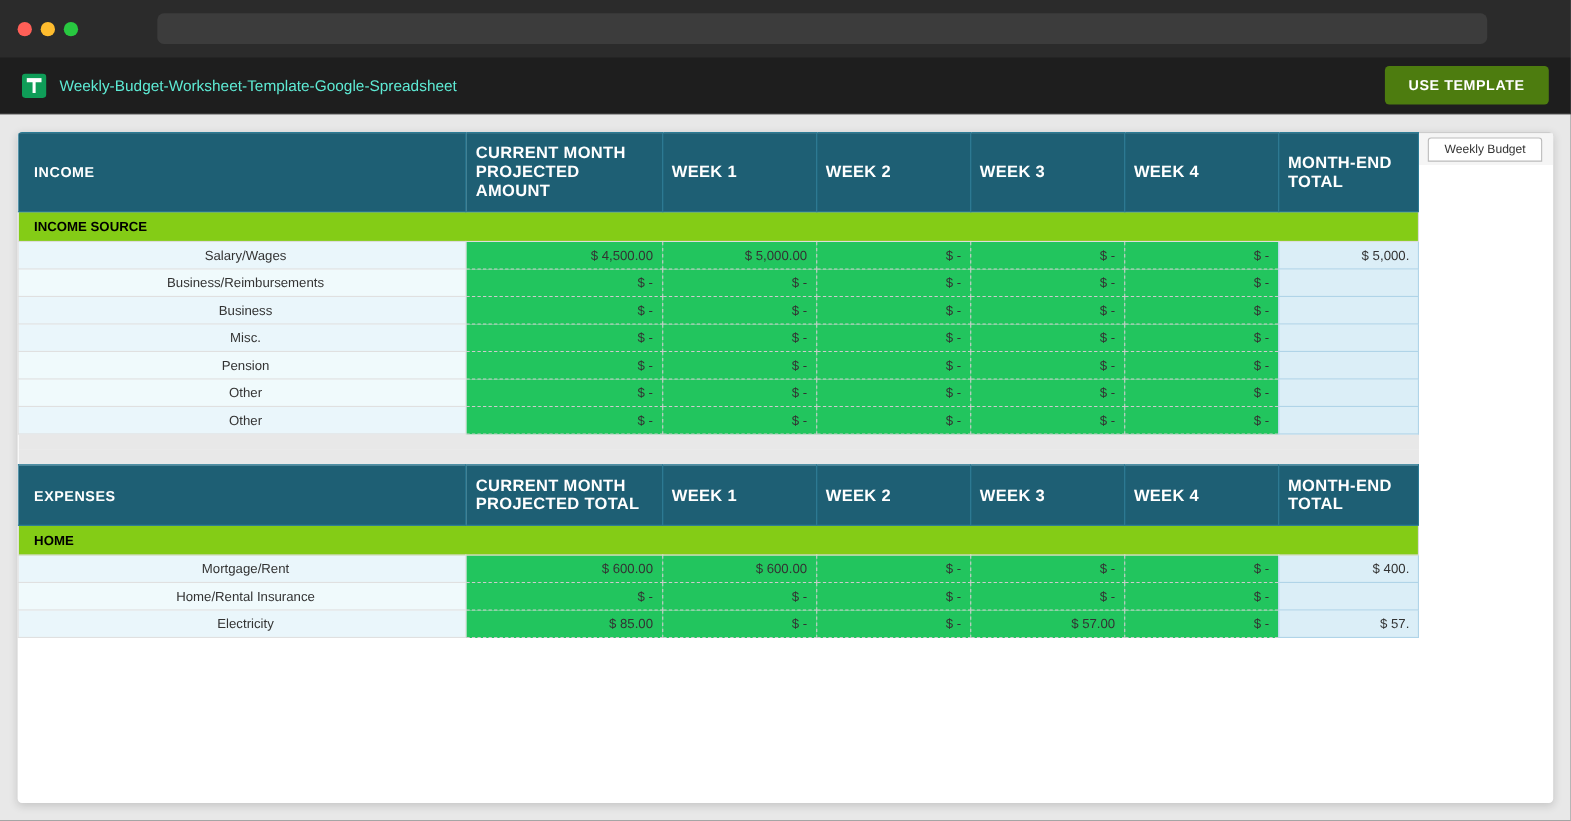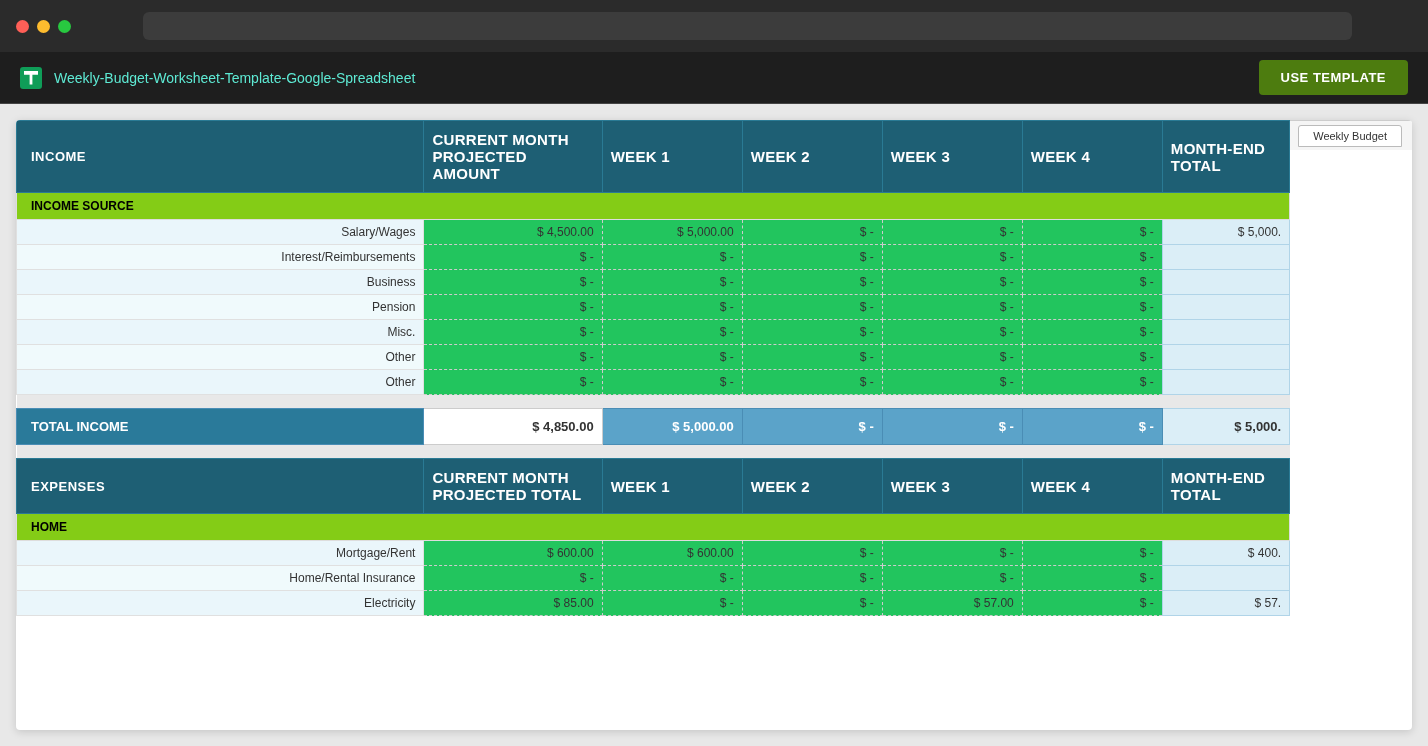--- a/index.html
+++ b/index.html
@@ -154,21 +154,21 @@
 
     
     .data-row td {
       padding: 5px 8px;
       border: 1px solid #e0e0e0;
       text-align: right;
       color: #333;
       font-size: 12px;
     }
     .data-row td.label-col {
-      text-align: right;
+      text-align: center;
       padding-left: 14px;
       background: #eaf6fb;
     }
     .data-row.alt td.label-col {
       background: #f0fafc;
     }
 
     .data-row td.value-cell {
       background: #22c55e;
       border: 1px dashed #ccc;
@@ -295,55 +295,55 @@
           <tr class="data-row">
             <td class="label-col">Salary/Wages</td>
             <td class="value-cell">$ 4,500.00</td>
             <td class="value-cell">$ 5,000.00</td>
             <td class="value-cell">$ -</td>
             <td class="value-cell">$ -</td>
             <td class="value-cell">$ -</td>
             <td class="total-col">$ 5,000.</td>
           </tr>
           <tr class="data-row alt">
-            <td class="label-col">Interest/Reimbursements</td>
+            <td class="label-col">Business/Reimbursements</td>
             <td class="value-cell">$ -</td>
             <td class="value-cell">$ -</td>
             <td class="value-cell">$ -</td>
             <td class="value-cell">$ -</td>
             <td class="value-cell">$ -</td>
             <td class="total-col"></td>
           </tr>
           <tr class="data-row">
             <td class="label-col">Business</td>
+            <td class="value-cell">$ -</td>
+            <td class="value-cell">$ -</td>
+            <td class="value-cell">$ -</td>
+            <td class="value-cell">$ -</td>
+            <td class="value-cell">$ -</td>
+            <td class="total-col"></td>
+          </tr>
+          <tr class="data-row">
+            <td class="label-col">Misc.</td>
             <td class="value-cell">$ -</td>
             <td class="value-cell">$ -</td>
             <td class="value-cell">$ -</td>
             <td class="value-cell">$ -</td>
             <td class="value-cell">$ -</td>
             <td class="total-col"></td>
           </tr>
           <tr class="data-row alt">
             <td class="label-col">Pension</td>
             <td class="value-cell">$ -</td>
             <td class="value-cell">$ -</td>
             <td class="value-cell">$ -</td>
             <td class="value-cell">$ -</td>
             <td class="value-cell">$ -</td>
             <td class="total-col"></td>
           </tr>
-          <tr class="data-row">
-            <td class="label-col">Misc.</td>
-            <td class="value-cell">$ -</td>
-            <td class="value-cell">$ -</td>
-            <td class="value-cell">$ -</td>
-            <td class="value-cell">$ -</td>
-            <td class="value-cell">$ -</td>
-            <td class="total-col"></td>
-          </tr>
           <tr class="data-row alt">
             <td class="label-col">Other</td>
             <td class="value-cell">$ -</td>
             <td class="value-cell">$ -</td>
             <td class="value-cell">$ -</td>
             <td class="value-cell">$ -</td>
             <td class="value-cell">$ -</td>
             <td class="total-col"></td>
           </tr>
           <tr class="data-row">
@@ -353,29 +353,20 @@
             <td class="value-cell">$ -</td>
             <td class="value-cell">$ -</td>
             <td class="value-cell">$ -</td>
             <td class="total-col"></td>
           </tr>
 
           <tr class="spacer-row">
             <td colspan="7"></td>
           </tr>
 
-          <tr class="total-row">
-            <td class="label-col">TOTAL INCOME</td>
-            <td class="projected-col">$ 4,850.00</td>
-            <td>$ 5,000.00</td>
-            <td>$ -</td>
-            <td>$ -</td>
-            <td>$ -</td>
-            <td class="total-end-col">$ 5,000.</td>
-          </tr>
 
           <tr class="spacer-row">
             <td colspan="7"></td>
           </tr>
 
           <tr class="header-row">
             <th class="label-col">EXPENSES</th>
             <th>CURRENT MONTH PROJECTED TOTAL</th>
             <th>WEEK 1</th>
             <th>WEEK 2</th>

